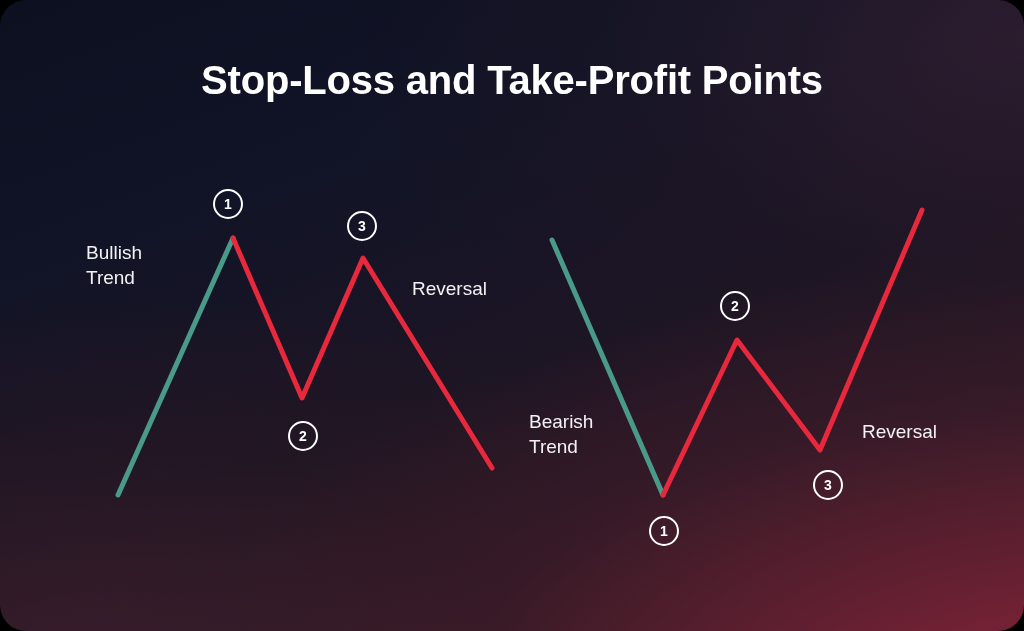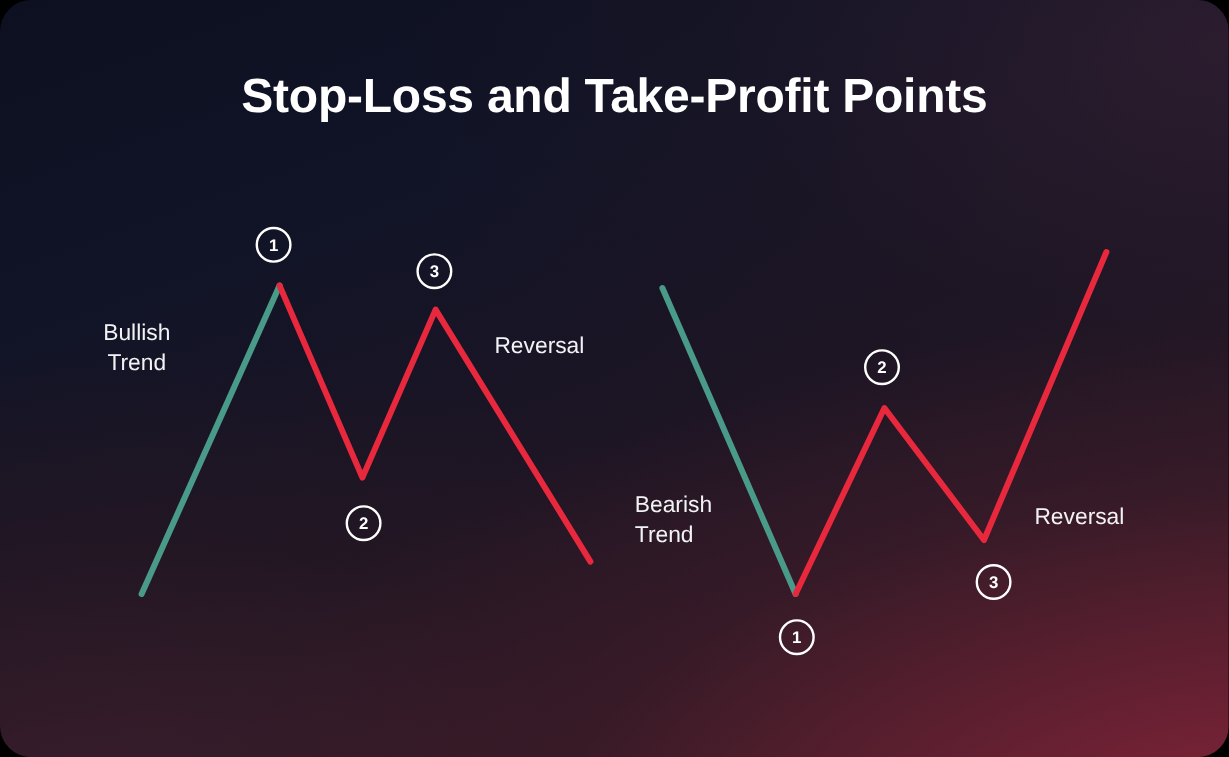--- a/index.html
+++ b/index.html
@@ -79,21 +79,21 @@
 
   <div class="title">Stop-Loss and Take-Profit Points</div>
 
   <svg class="chart-svg" viewBox="0 0 1024 631">
     <polyline points="118,495 233,238" fill="none" stroke="#4a9a8a" stroke-width="5" stroke-linecap="round" stroke-linejoin="round"></polyline>
     <polyline points="233,238 302,398 363,258 492,468" fill="none" stroke="#e8283c" stroke-width="5" stroke-linecap="round" stroke-linejoin="round"></polyline>
     <polyline points="552,240 663,495" fill="none" stroke="#4a9a8a" stroke-width="5" stroke-linecap="round" stroke-linejoin="round"></polyline>
     <polyline points="663,495 737,340 820,450 922,210" fill="none" stroke="#e8283c" stroke-width="5" stroke-linecap="round" stroke-linejoin="round"></polyline>
   </svg>
 
-  <div class="annot" style="left:86px; top:265px;text-align:center;">Bullish
+  <div class="annot" style="left:86px; top:240px;">Bullish
 Trend</div>
   <div class="annot" style="left:412px; top:276px;">Reversal</div>
   <div class="annot" style="left:529px; top:409px;">Bearish
 Trend</div>
   <div class="annot" style="left:862px; top:419px;">Reversal</div>
 
   <div class="marker" style="left:213px; top:189px;">1</div>
   <div class="marker" style="left:288px; top:421px;">2</div>
   <div class="marker" style="left:347px; top:211px;">3</div>
 

